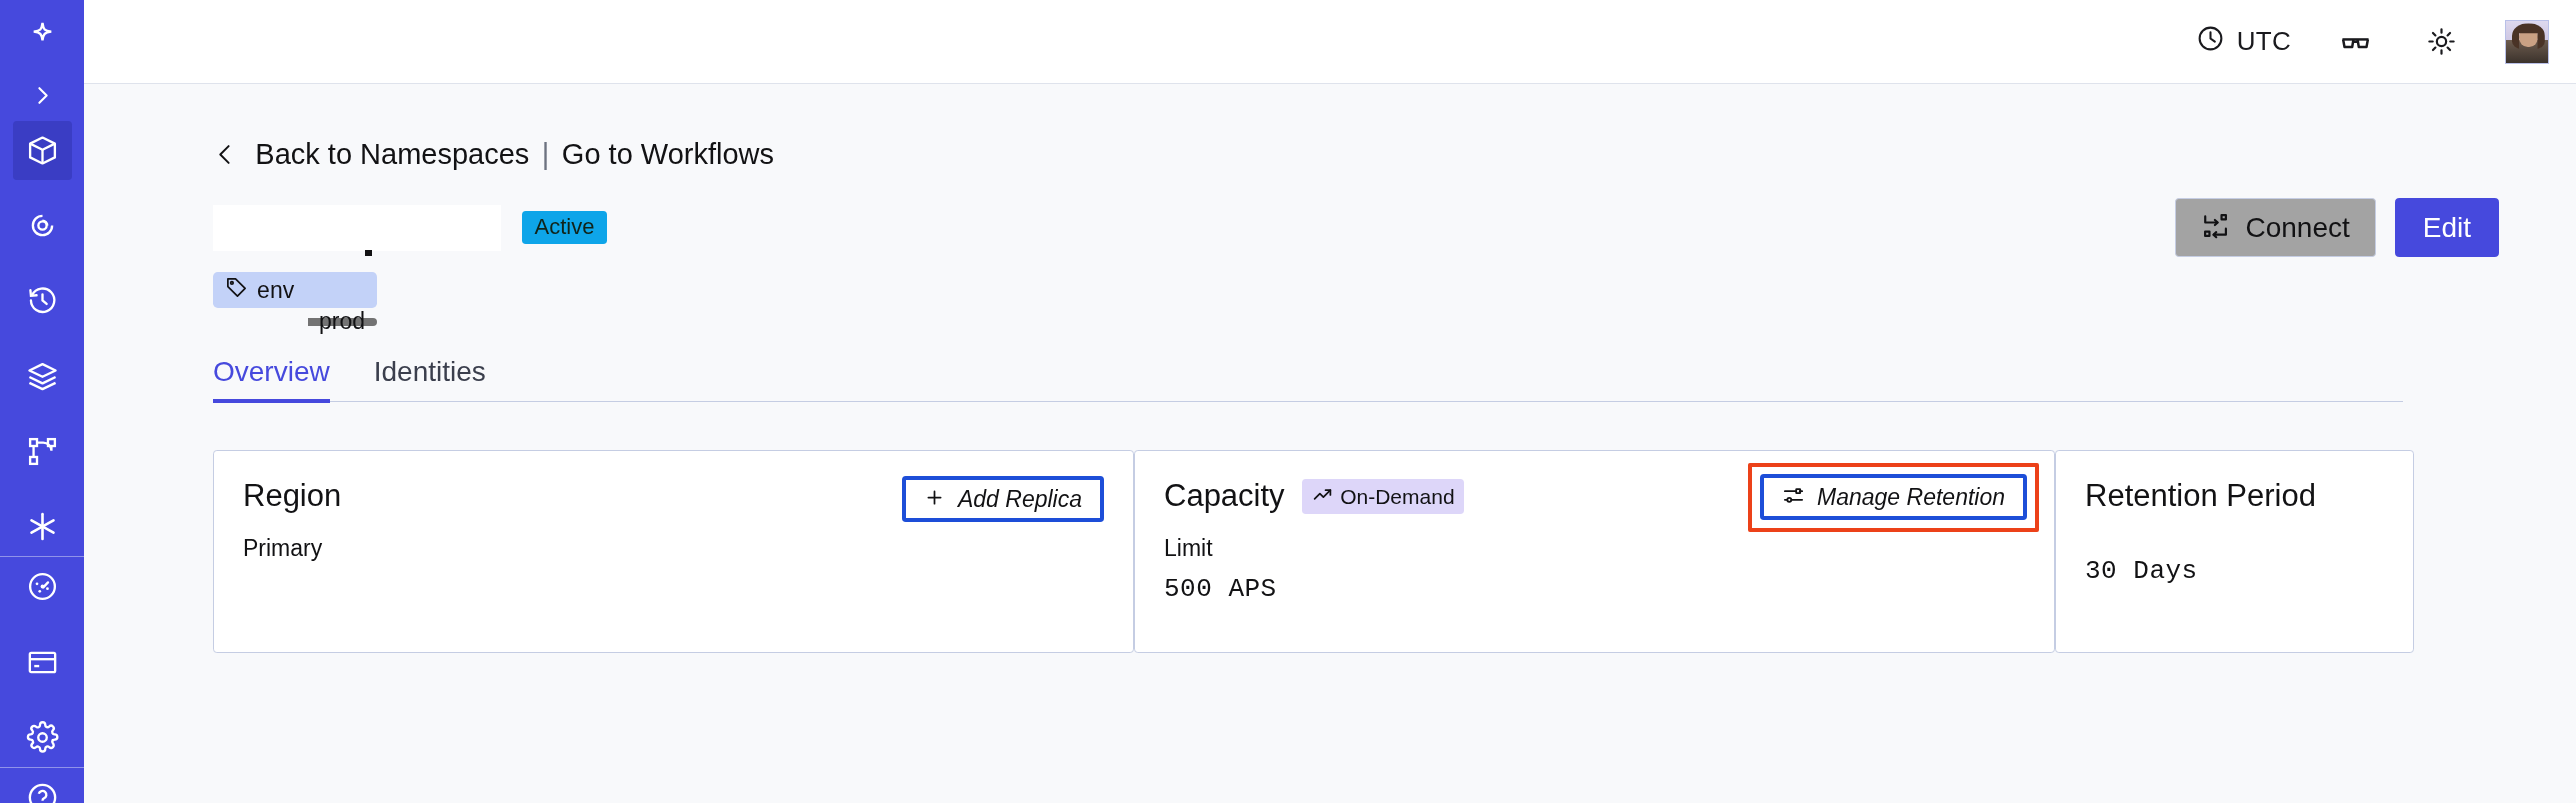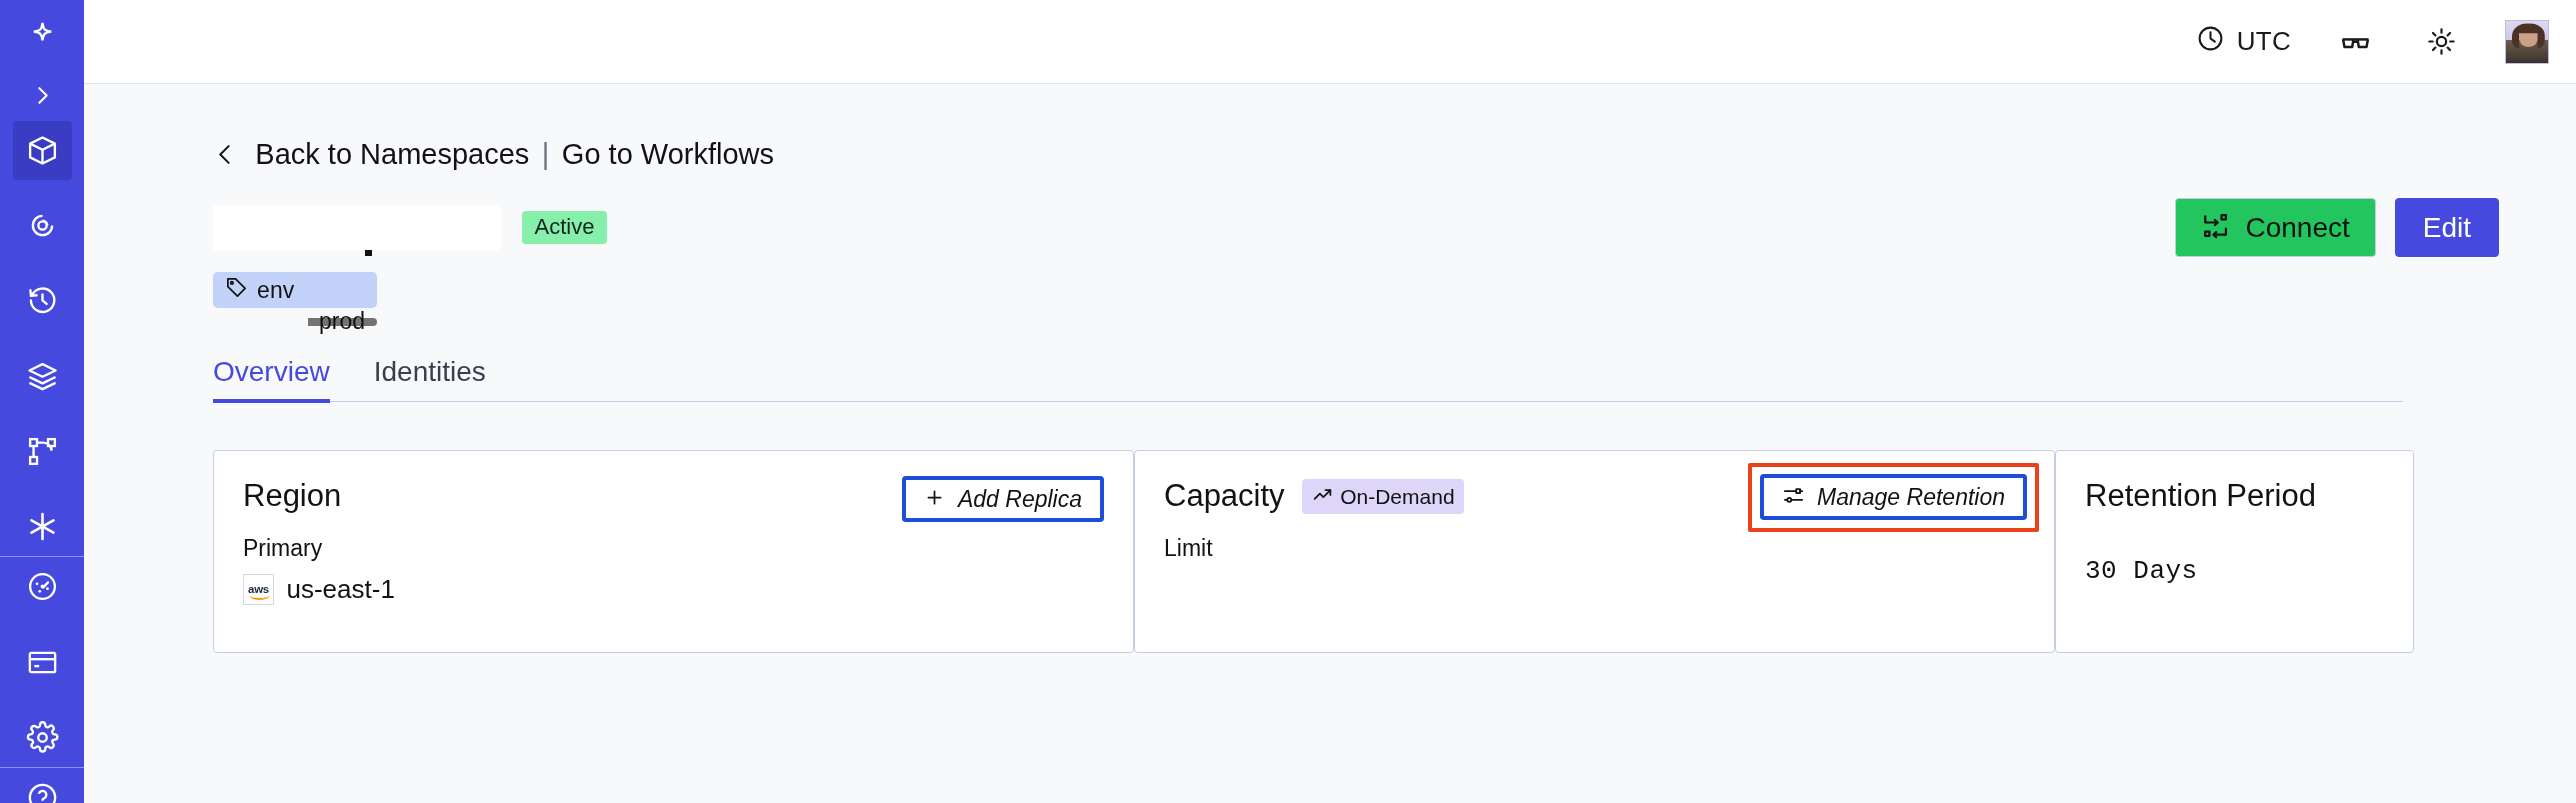--- a/index.html
+++ b/index.html
@@ -93,35 +93,35 @@
   .title-redact {
     width: 288px; height: 46px; background: #ffffff;
     position: relative;
   }
   .title-redact::after {
     content:""; position:absolute; left:152px; bottom:-5.8px;
     width:6.7px; height:6.7px; background:#121214;
   }
   .badge-active {
     margin-left: 21px;
-    background: #86efac; color: #11241a;
+    background: #0ea5e9; color: #11241a;
     font-size: 22px; padding: 4.8px 12.5px 6.7px; border-radius: 3.8px;
     line-height: 1;
   }
   .hdr-actions {
     position: absolute; right: 77px; top: 0;
     display: flex; align-items: center; gap: 19px;
   }
   .btn {
     display: inline-flex; align-items: center; justify-content: center;
     gap: 15.3px; font-size: 28px; line-height: 1;
     border-radius: 3.8px; cursor: pointer; white-space: nowrap;
   }
   .btn-outline {
-    background:#22c55e; border:1px solid #c5cde3; color:#121214;
+    background:#a3a3a3; border:1px solid #c5cde3; color:#121214;
     height: 59px; padding: 0 25px;
   }
   .btn-primary {
     background:#4649dd; border:1px solid #4649dd; color:#ffffff;
     height: 59px; padding: 4px 27px;
   }
 
   .tagrow { margin-top: 15.3px; display:flex; }
   .tag-chip {
     display:inline-flex; align-items:center; gap:9.6px;
@@ -401,26 +401,20 @@
         <div class="btn btn-card">
           <span>
             <svg width="21" height="21" viewBox="0 0 24 24" fill="none" stroke="#121214" stroke-width="2" stroke-linecap="round">
               <path d="M12 5v14M5 12h14"></path>
             </svg>
           </span>
           <span>Add Replica</span>
         </div>
       </div>
       <div class="card-label">Primary</div>
-      <div class="card-value">
-        <span class="aws-logo">
-              <span class="sm">aws</span>
-            </span>
-        <span>us-east-1</span>
-      </div>
     </div>
 
     <div class="card card-capacity">
       <div class="card-title-row">
         <div class="card-title">Capacity</div>
         <div class="badge-ondemand">
           <span>
             <svg width="21" height="21" viewBox="0 0 24 24" fill="none" stroke="#121214" stroke-width="2" stroke-linecap="round" stroke-linejoin="round">
               <polyline points="3 17 9 11 13 15 21 7"></polyline>
                   <polyline points="15.5 7 21 7 21 12.5"></polyline>
@@ -440,20 +434,21 @@
                   <path d="M10 16.5h11"></path>
               <rect x="14.8" y="5.4" width="4.2" height="4.2" rx="0.4"></rect>
               <circle cx="7.6" cy="16.5" r="2.1"></circle>
             </svg>
           </span>
           <span>Manage Retention</span>
         </div>
       </div>
 
       <div class="card-label">Limit</div>
+      <div class="card-value mono">500 APS</div>
     </div>
 
     <div class="card card-retention">
       <div class="card-title">Retention Period</div>
       <div class="retention-value">30 Days</div>
     </div>
 
   </div>
 </div>
 </div>

